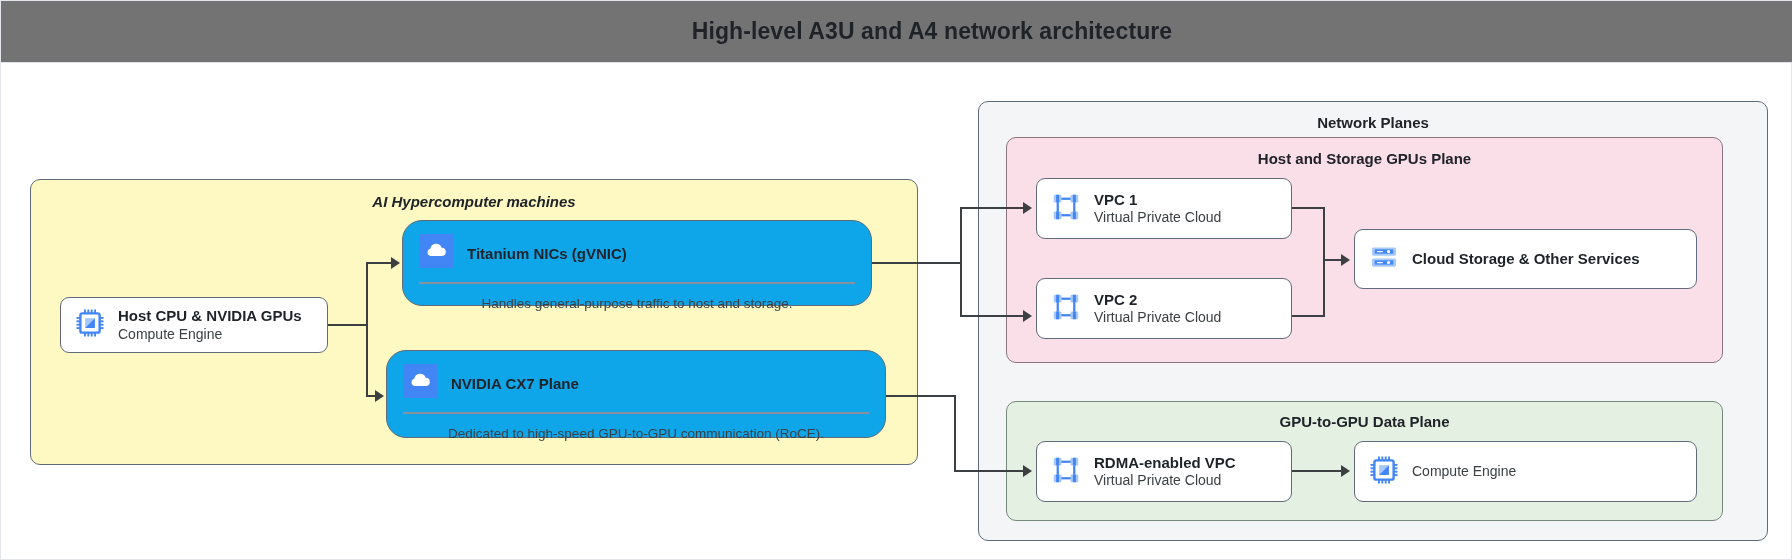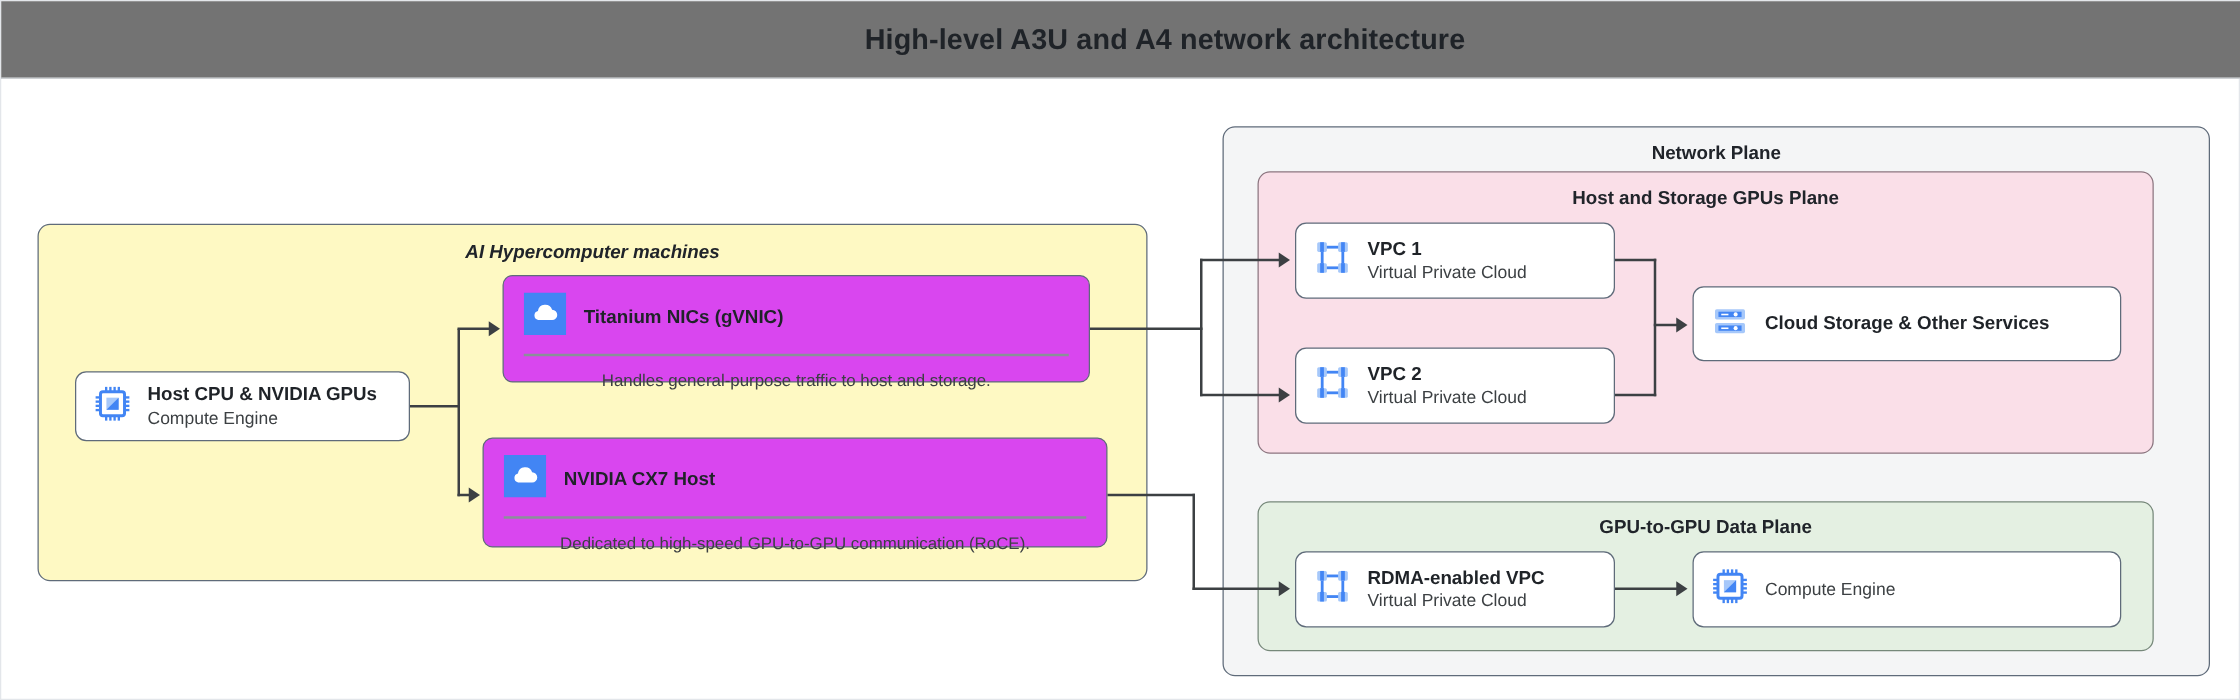--- a/index.html
+++ b/index.html
@@ -57,21 +57,21 @@
     background:#ffffff;border:1.6px solid #5f6b7a;border-radius:9px;
     display:flex;align-items:center;padding:0 14px;gap:13px;
   }
   .node-text{display:flex;flex-direction:column;justify-content:center;line-height:1.28;}
   .node-title{font-size:15px;font-weight:bold;color:#1f2328;}
   .node-sub{font-size:14px;color:#3c4043;}
 
   
   .niccard{
     position:absolute;box-sizing:border-box;
-    background:#d946ef;border:1.6px solid #5f6b7a;border-radius:8px;
+    background:#0ea5e9;border:1.6px solid #5f6b7a;border-radius:20px;
   }
   .nic-head{display:flex;align-items:center;gap:14px;padding:13px 16px 10px 16px;}
   .nic-title{font-size:15px;font-weight:bold;color:#1f2328;}
   .nic-rule{height:1.6px;background:#8a9099;margin:0 16px;}
   .nic-caption{font-size:13.5px;color:#3c4043;text-align:center;padding:12px 16px 0 16px;}
 
   
   .icon{flex:0 0 auto;display:block;}
 
   
@@ -144,28 +144,28 @@
   </div>
 
   <div class="niccard" style="left:385px;top:349px;width:500px;height:88px;">
     <div class="nic-head">
       <span class="icon">
         <svg width="34" height="34" viewBox="0 0 34 34">
           <rect x="0" y="0" width="34" height="34" fill="#4285f4"></rect>
           <path d="M11.5 22 h11.2 a4.1 4.1 0 0 0 0-8.2 a5.9 5.9 0 0 0 -11.4 1 a3.7 3.7 0 0 0 0.2 7.2 z" fill="#ffffff"></path>
         </svg>
       </span>
-      <span class="nic-title">NVIDIA CX7 Host</span>
+      <span class="nic-title">NVIDIA CX7 Plane</span>
     </div>
     <div class="nic-rule"></div>
     <div class="nic-caption">Dedicated to high-speed GPU-to-GPU communication (RoCE).</div>
   </div>
 
   <div class="panel" id="network-planes">
-    <div class="panel-title">Network Plane</div>
+    <div class="panel-title">Network Planes</div>
   </div>
 
   <div class="panel" id="host-storage-plane">
     <div class="panel-title">Host and Storage GPUs Plane</div>
   </div>
 
   <div class="panel" id="gpu-plane">
     <div class="panel-title">GPU-to-GPU Data Plane</div>
   </div>
 

